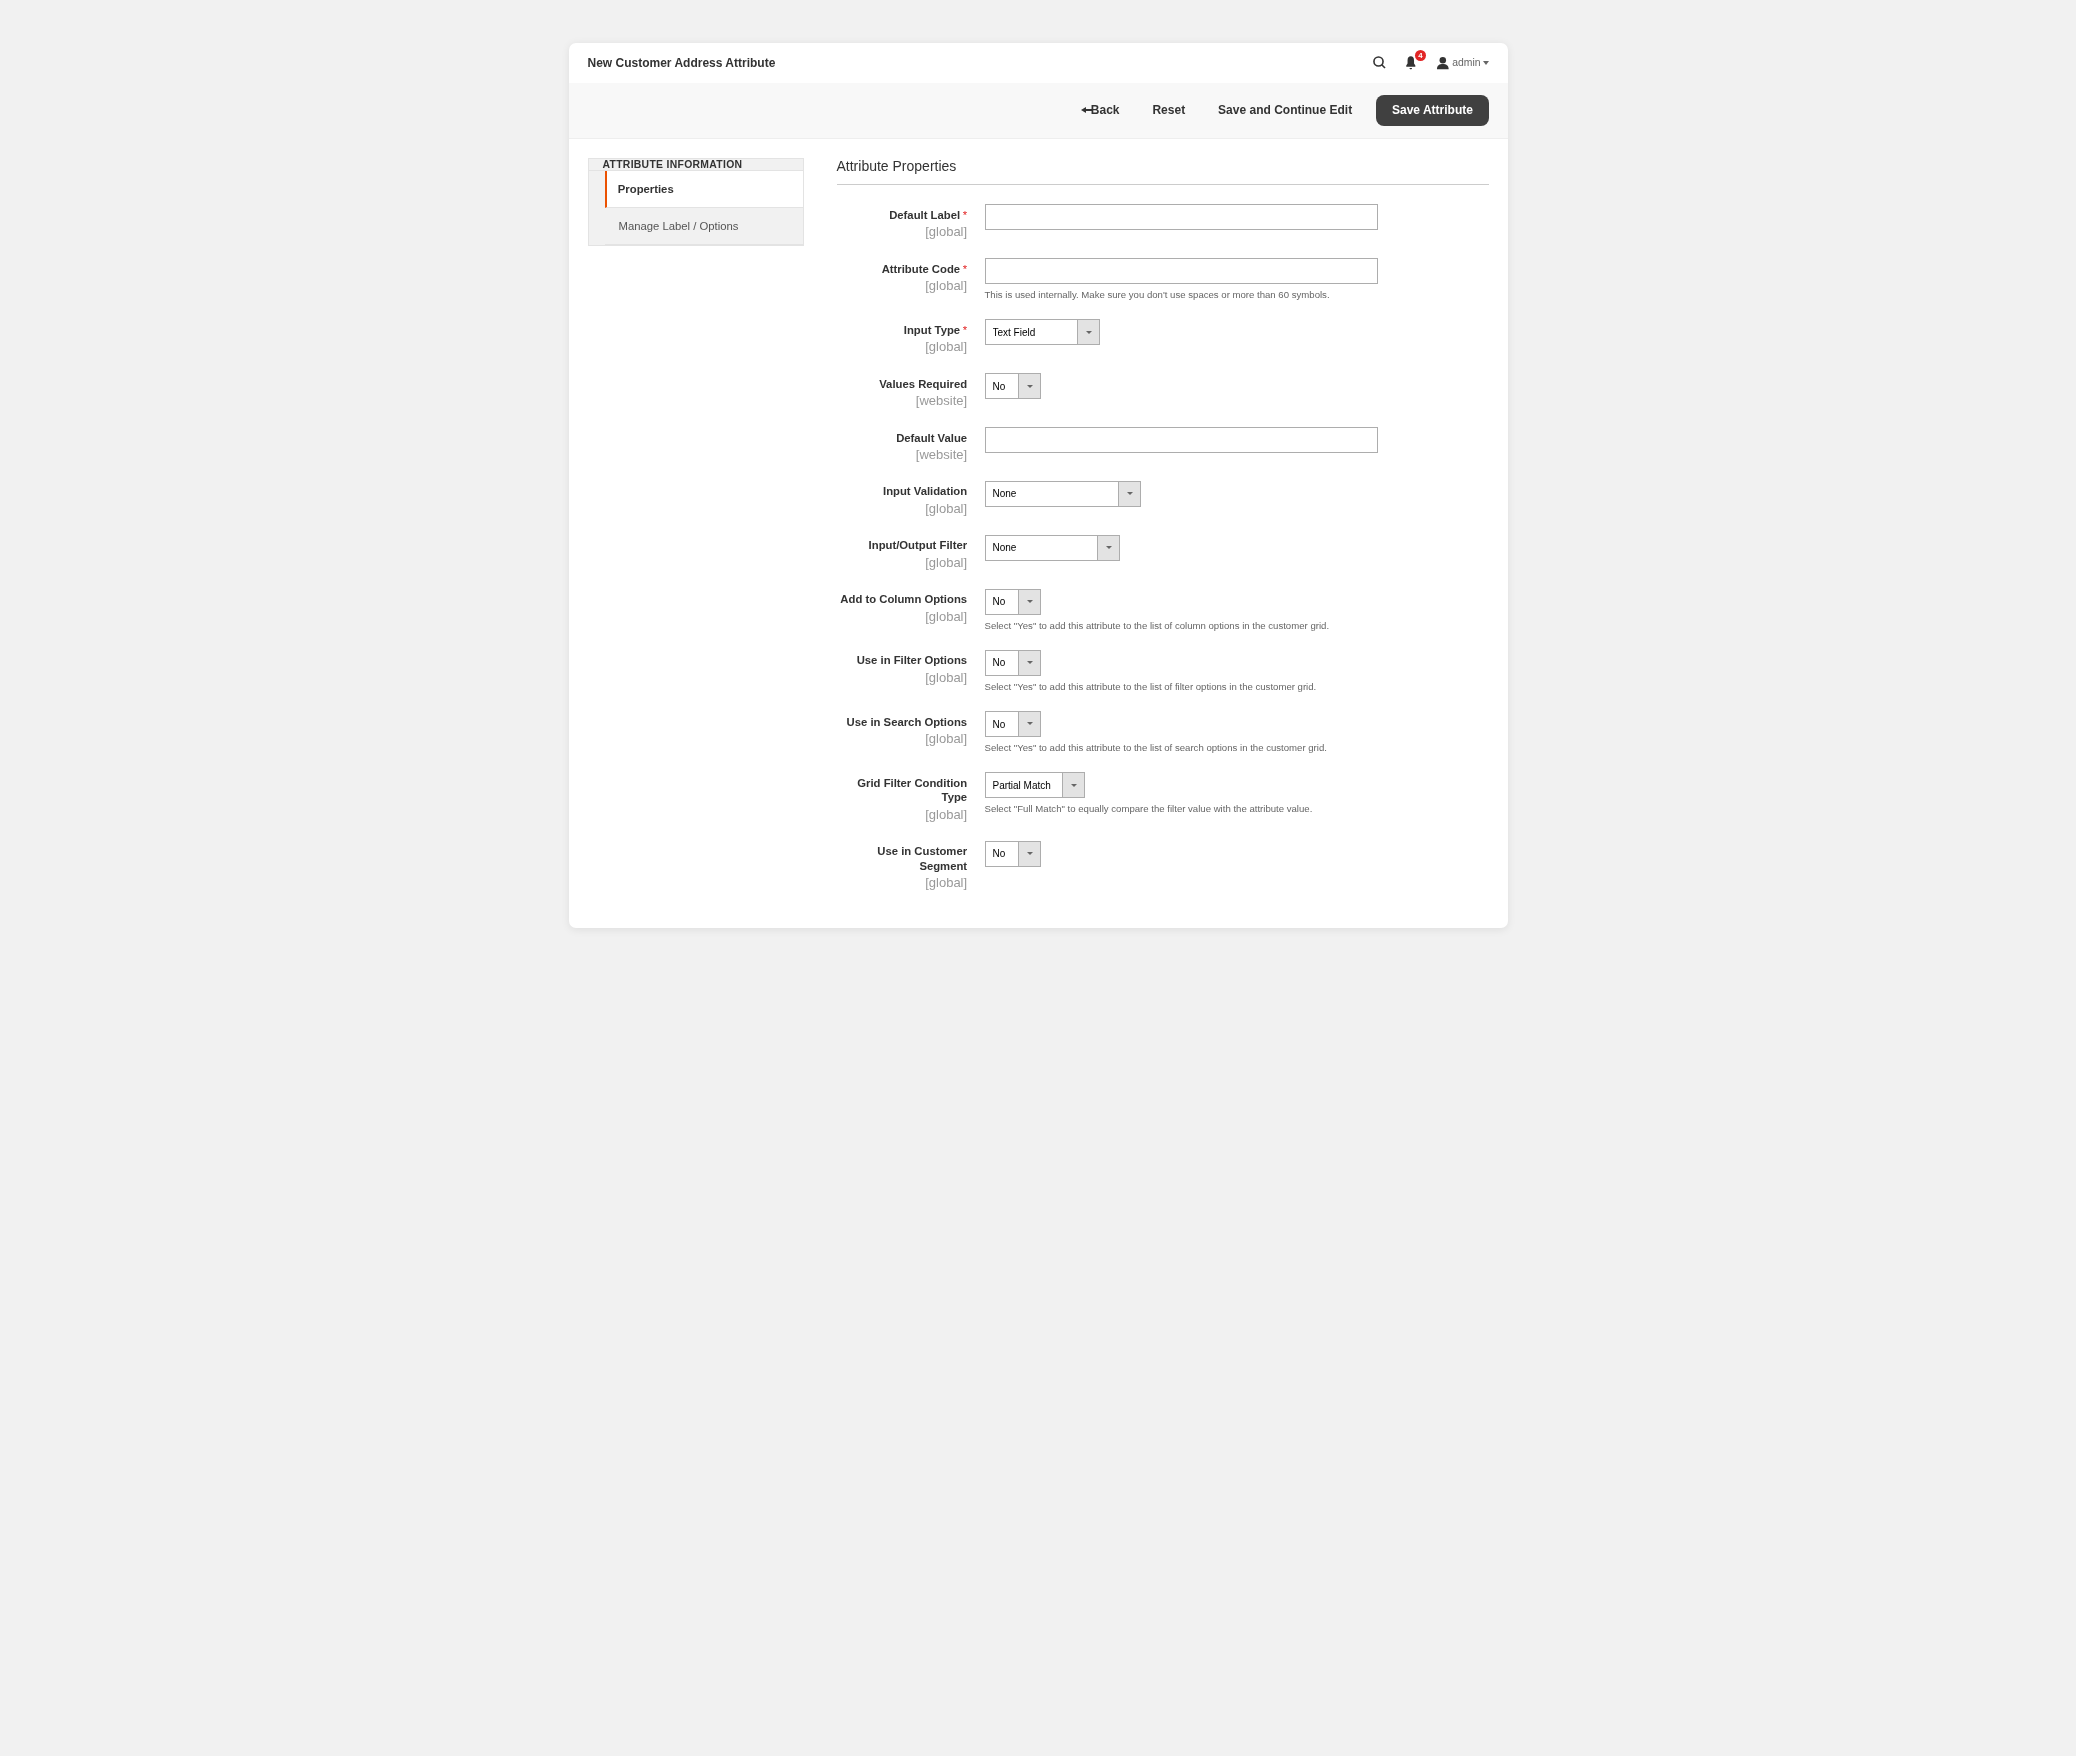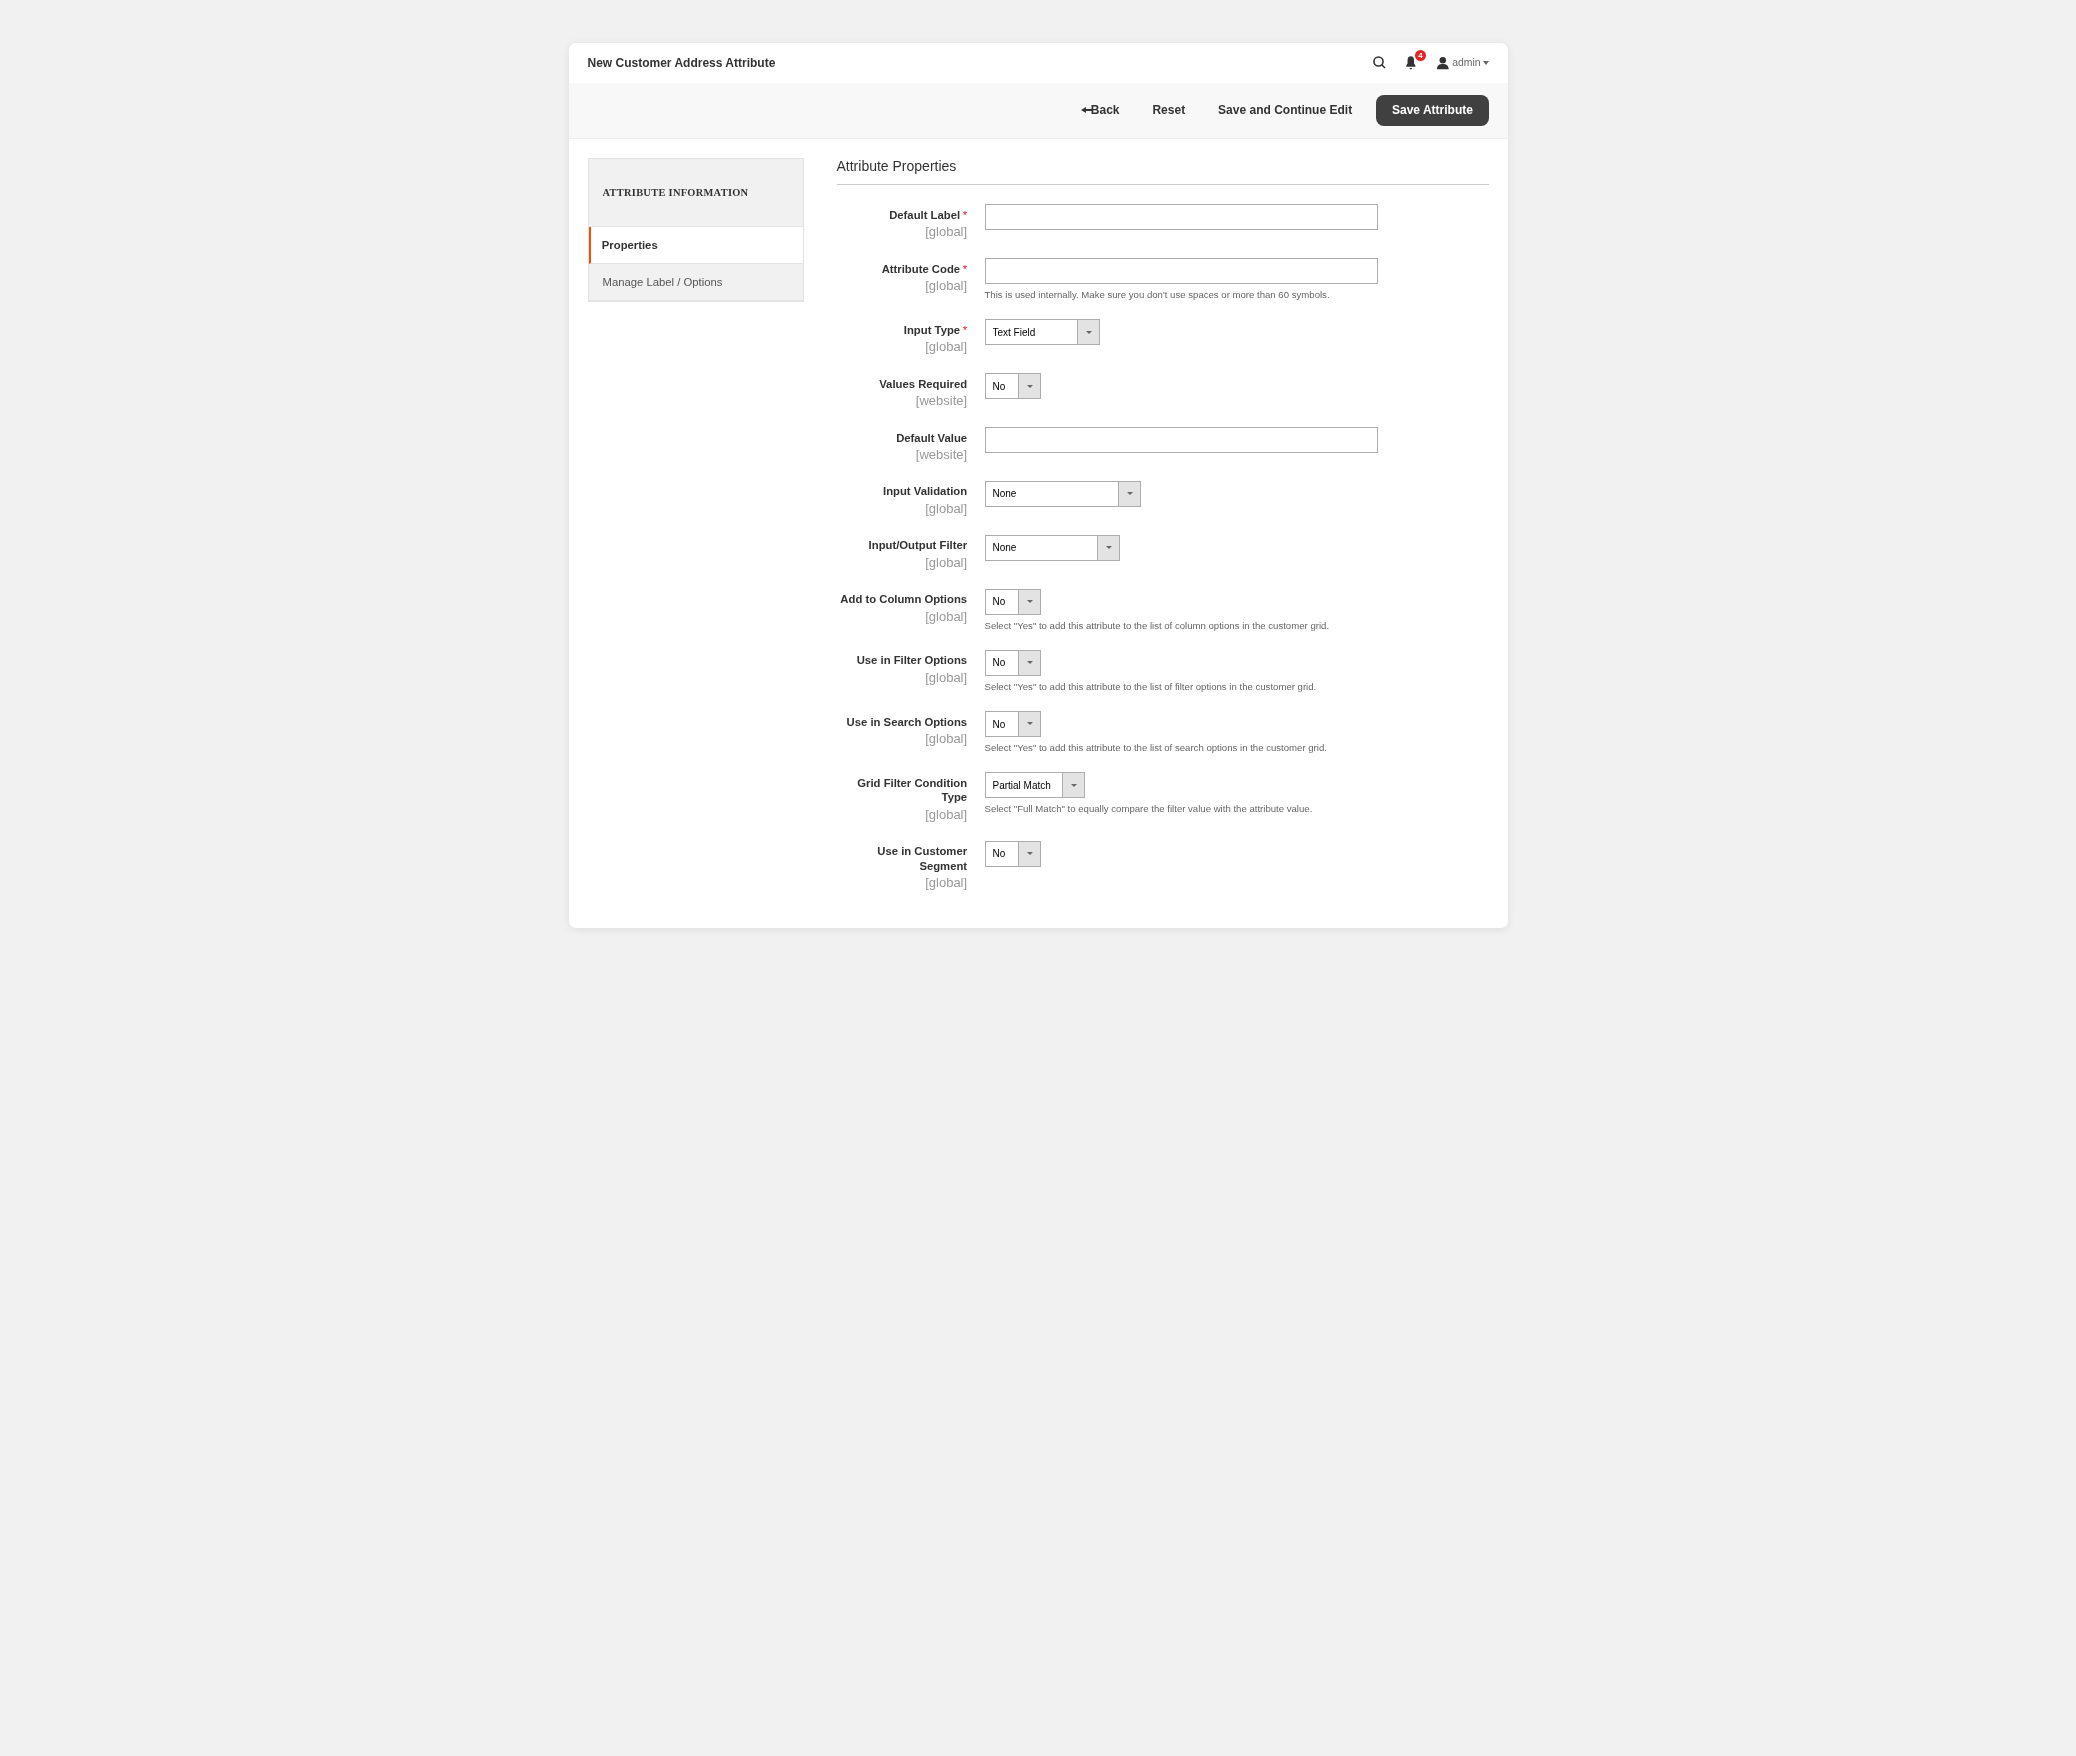--- a/index.html
+++ b/index.html
@@ -13,22 +13,22 @@
 .user-menu { display: flex; align-items: center; gap: 2px; cursor: pointer; }
 .user-menu span { font-size: 10.4px; color: #666; }
 .caret-down { width: 0; height: 0; border-left: 3.5px solid transparent; border-right: 3.5px solid transparent; border-top: 4.3px solid #666; }
 .action-bar { background: #f8f8f8; padding: 12px 19px; display: flex; justify-content: flex-end; gap: 15.6px; align-items: center; border-bottom: 0.9px solid #eee; }
 .action-btn { background: none; border: none; font-size: 12px; font-weight: 600; color: #333; cursor: pointer; padding: 7px 8.7px; display: flex; align-items: center; gap: 5.2px; }
 .action-btn.primary { background: #404040; color: #fff; padding: 8.7px 15.6px; border-radius: 8px; }
 .arrow-left { display: inline-block; width: 0; height: 0; border-top: 3.5px solid transparent; border-bottom: 3.5px solid transparent; border-right: 5.2px solid #333; position: relative; }
 .arrow-left::after { content: ''; position: absolute; left: 4.3px; top: -0.9px; width: 7px; height: 1.7px; background: #333; }
 .body { display: flex; padding: 19px; gap: 33px; align-items: flex-start; }
 .sidebar { width: 216px; flex-shrink: 0; background: #f1f1f1; border: 0.9px solid #e3e3e3; }
-.sidebar-title { font-size: 10.4px; font-weight: 700; padding: 28px 14px; color: #333; letter-spacing: 0.3px; border-bottom: 0.9px solid #e3e3e3; font-family: Liberation Serif, serif; }
-.sidebar-tab { padding: 12px 14px; font-size: 11.3px; color: #555; cursor: pointer; border-bottom: 0.9px solid #e3e3e3; background: #f1f1f1; }
+.sidebar-title { font-size: 10.4px; font-weight: 700; padding: 0 14px; color: #333; letter-spacing: 0.3px; border-bottom: 0.9px solid #e3e3e3; }
+.sidebar-tab { padding: 12px 14px; font-size: 11.3px; color: #555; cursor: pointer; border-bottom: 0.9px solid #e3e3e3; background: #f1f1f1; margin-left: 16px; }
 .sidebar-tab.active { background: #fff; border-left: 2.6px solid #eb5202; font-weight: 600; color: #333; padding-left: 11.3px; }
 .main { flex: 1; }
 .section-title { font-size: 14px; font-weight: 400; color: #333; padding-bottom: 10.4px; border-bottom: 0.9px solid #ccc; margin-bottom: 19px; }
 .field-row { display: flex; margin-bottom: 19px; }
 .field-label-col { width: 148px; text-align: right; padding-right: 17.4px; padding-top: 3.5px; }
 .field-label { font-size: 11.3px; font-weight: 600; color: #333; line-height: 1.3; }
 .required-mark { color: #e22626; margin-left: 2.6px; }
 .scope { display: block; font-size: 13px; color: #999; margin-top: 1.7px; }
 .field-control-col { flex: 1; }
 .text-input { width: 393px; padding: 5.2px 7px; border: 0.9px solid #adadad; font-size: 11.3px; height: 26px; }

